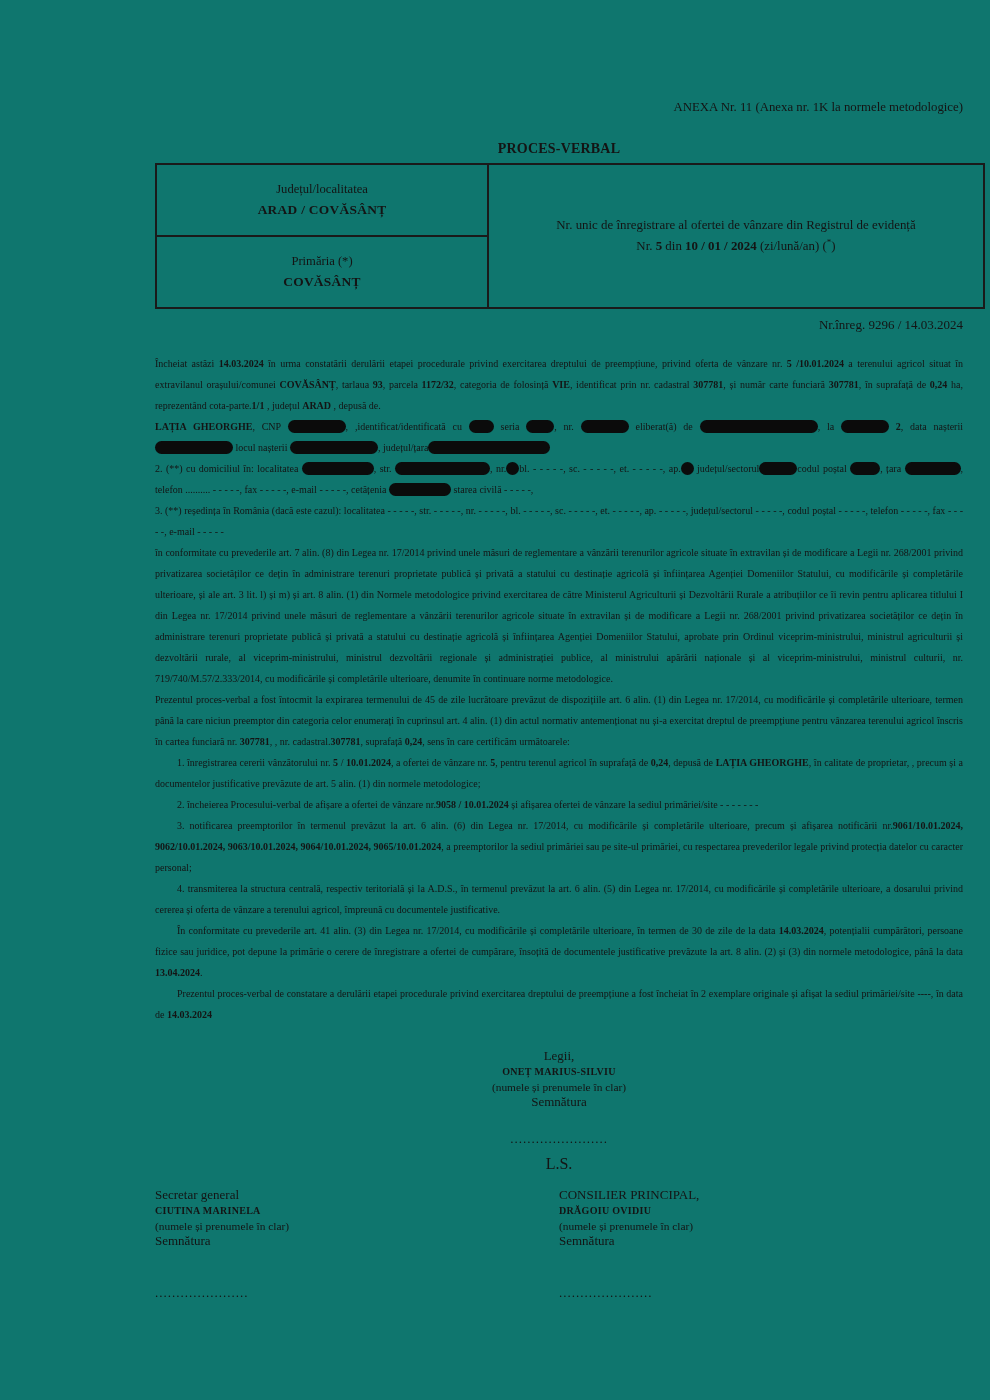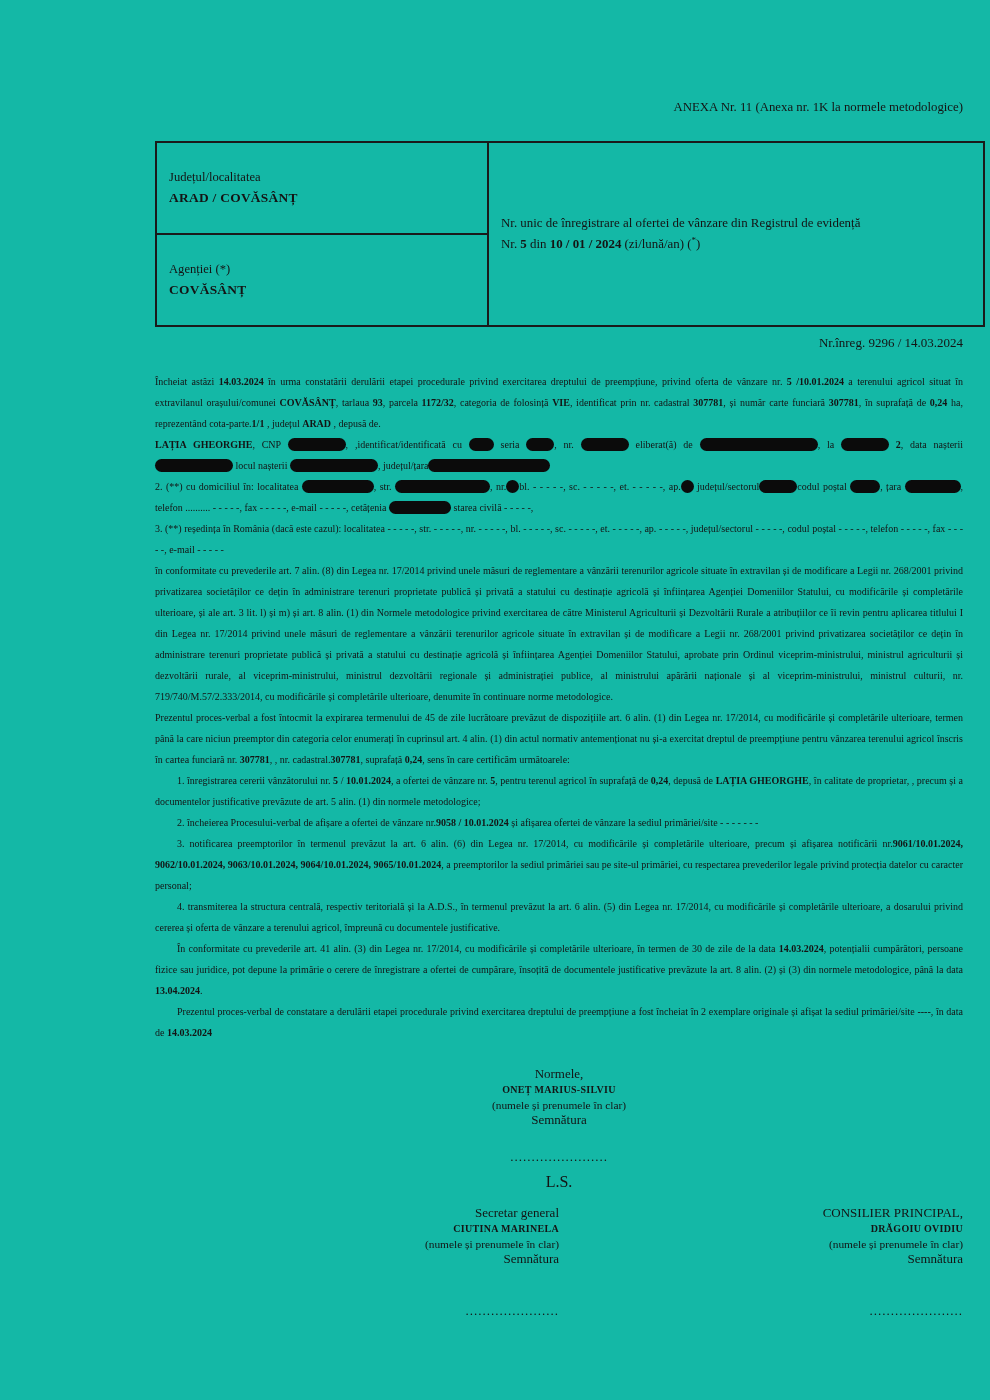--- a/index.html
+++ b/index.html
@@ -1,19 +1,19 @@
 <!DOCTYPE html>
 <html lang="ro"><head>
 <meta charset="utf-8">
 <style>
   html,body{margin:0;padding:0;background:#ffffff;}
   .page{
     position:relative;
     width:990px;height:1400px;
-    background:#14b8a6;
+    background:#0f766e;
     color:#141414;
     font-family:"Liberation Serif","DejaVu Serif",serif;
     box-sizing:border-box;
     padding:100px 27px 0 155px;
     overflow:hidden;
   }
   .anexa{
     text-align:right;
     font-size:12.8px;
     margin-bottom:26px;
@@ -31,23 +31,24 @@
     font-size:12.8px;
     margin-bottom:8px;
   }
   table.header-table{
     width:808px;
     border-collapse:collapse;
     table-layout:fixed;
   }
   table.header-table td{
     border:2px solid #1a1a1a;
-    padding:22px 12px;
+    padding:12px 12px;
     vertical-align:middle;
     font-size:12.8px;
+    text-align:center;
   }
   td.cell-left{width:306px;height:46px;}
   td.cell-right{width:470px;}
   .cell-label{font-size:12.6px;margin-bottom:5px;}
   .cell-value{font-weight:bold;font-size:13.4px;letter-spacing:.3px;}
   .right-line{margin:4px 0;font-size:12.9px;}
   .regnum{
     text-align:right;
     font-size:13px;
     margin-top:8px;
@@ -80,48 +81,49 @@
   .sig-label{font-size:13px;margin-top:1px;}
   .sig-dots{margin-top:21px;font-size:13px;letter-spacing:1px;}
   .sig-ls{font-size:16px;margin-top:8px;}
   .sig-row{
     display:flex;
     width:808px;
     margin-top:14px;
   }
   .sig-col{
     flex:1 1 50%;
-    text-align:right;
+    text-align:left;
     font-size:13px;
   }
   .sig-col .sig-dots{margin-top:36px;}
 </style>
 </head>
 <body>
 
 <div class="page">
 
   <div class="anexa">ANEXA Nr. 11 (Anexa nr. 1K la normele metodologice)</div>
 
+  <div class="title">PROCES-VERBAL</div>
 
   <table class="header-table">
     <tbody>
         <tr>
       <td class="cell-left">
         <div class="cell-label">Județul/localitatea</div>
         <div class="cell-value">ARAD / COVĂSÂNȚ</div>
       </td>
       <td class="cell-right" rowspan="2">
         <div class="right-line">Nr. unic de înregistrare al ofertei de vânzare din Registrul de evidență</div>
         <div class="right-line">Nr. <b>5</b> din <b>10 / 01 / 2024</b> (zi/lună/an) (<sup>*</sup>)</div>
       </td>
     </tr>
     <tr>
       <td class="cell-left">
-        <div class="cell-label">Agenției (*)</div>
+        <div class="cell-label">Primăria (*)</div>
         <div class="cell-value">COVĂSÂNȚ</div>
       </td>
     </tr>
   </tbody>
     </table>
 
   <div class="regnum">Nr.înreg. 9296 / 14.03.2024</div>
 
   <div class="body-text" id="body-text">
       <p>Încheiat astăzi <b>14.03.2024</b> în urma constatării derulării etapei procedurale privind exercitarea dreptului de preempțiune, privind oferta de vânzare nr. <b>5 /10.01.2024</b> a terenului agricol situat în extravilanul orașului/comunei <b>COVĂSÂNȚ</b>, tarlaua <b>93</b>, parcela <b>1172/32</b>, categoria de folosință <b>VIE</b>, identificat prin nr. cadastral <b>307781</b>, și număr carte funciară <b>307781</b>, în suprafață de <b>0,24</b> ha, reprezentând cota-parte.<b>1/1</b> , județul <b>ARAD</b> , depusă de.</p>
@@ -132,21 +134,21 @@
       <p>Prezentul proces-verbal a fost întocmit la expirarea termenului de 45 de zile lucrătoare prevăzut de dispozițiile art. 6 alin. (1) din Legea nr. 17/2014, cu modificările și completările ulterioare, termen până la care niciun preemptor din categoria celor enumerați în cuprinsul art. 4 alin. (1) din actul normativ antemenționat nu și-a exercitat dreptul de preempțiune pentru vânzarea terenului agricol înscris în cartea funciară nr. <b>307781</b>, , nr. cadastral.<b>307781</b>, suprafață <b>0,24</b>, sens în care certificăm următoarele:</p>
       <p class="indent">1. înregistrarea cererii vânzătorului nr. <b>5</b> / <b>10.01.2024</b>, a ofertei de vânzare nr. <b>5</b>, pentru terenul agricol în suprafață de <b>0,24</b>, depusă de <b>LAȚIA GHEORGHE</b>, în calitate de proprietar, , precum și a documentelor justificative prevăzute de art. 5 alin. (1) din normele metodologice;</p>
       <p class="indent">2. încheierea Procesului-verbal de afișare a ofertei de vânzare nr.<b>9058 / 10.01.2024</b> și afișarea ofertei de vânzare la sediul primăriei/site - - - - - - -</p>
       <p class="indent">3. notificarea preemptorilor în termenul prevăzut la art. 6 alin. (6) din Legea nr. 17/2014, cu modificările și completările ulterioare, precum și afișarea notificării nr.<b>9061/10.01.2024, 9062/10.01.2024, 9063/10.01.2024, 9064/10.01.2024, 9065/10.01.2024</b>, a preemptorilor la sediul primăriei sau pe site-ul primăriei, cu respectarea prevederilor legale privind protecția datelor cu caracter personal;</p>
       <p class="indent">4. transmiterea la structura centrală, respectiv teritorială și la A.D.S., în termenul prevăzut la art. 6 alin. (5) din Legea nr. 17/2014, cu modificările și completările ulterioare, a dosarului privind cererea și oferta de vânzare a terenului agricol, împreună cu documentele justificative.</p>
       <p class="indent">În conformitate cu prevederile art. 41 alin. (3) din Legea nr. 17/2014, cu modificările și completările ulterioare, în termen de 30 de zile de la data <b>14.03.2024</b>, potențialii cumpărători, persoane fizice sau juridice, pot depune la primărie o cerere de înregistrare a ofertei de cumpărare, însoțită de documentele justificative prevăzute la art. 8 alin. (2) și (3) din normele metodologice, până la data <b>13.04.2024</b>.</p>
       <p class="indent">Prezentul proces-verbal de constatare a derulării etapei procedurale privind exercitarea dreptului de preempțiune a fost încheiat în 2 exemplare originale și afișat la sediul primăriei/site <b>----</b>, în data de <b>14.03.2024</b></p>
     </div>
 
   <div class="sig-center">
-    <div class="sig-role">Normele,</div>
+    <div class="sig-role">Legii,</div>
     <div class="sig-name">ONEȚ MARIUS-SILVIU</div>
     <div class="sig-note">(numele și prenumele în clar)</div>
     <div class="sig-label">Semnătura</div>
     <div class="sig-dots">.......................</div>
     <div class="sig-ls">L.S.</div>
   </div>
 
   <div class="sig-row">
     <div class="sig-col">
       <div class="sig-role">Secretar general</div>

